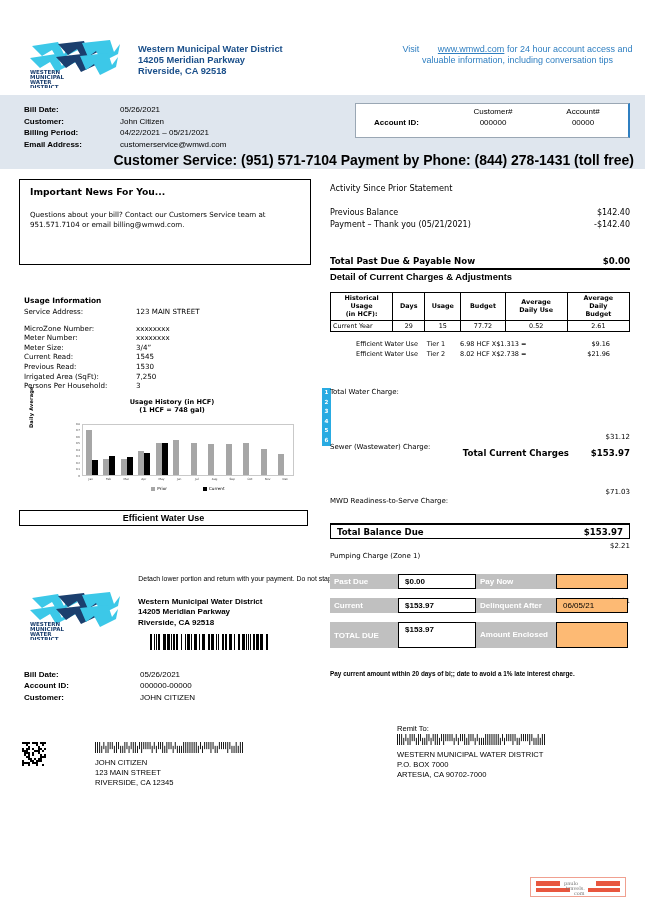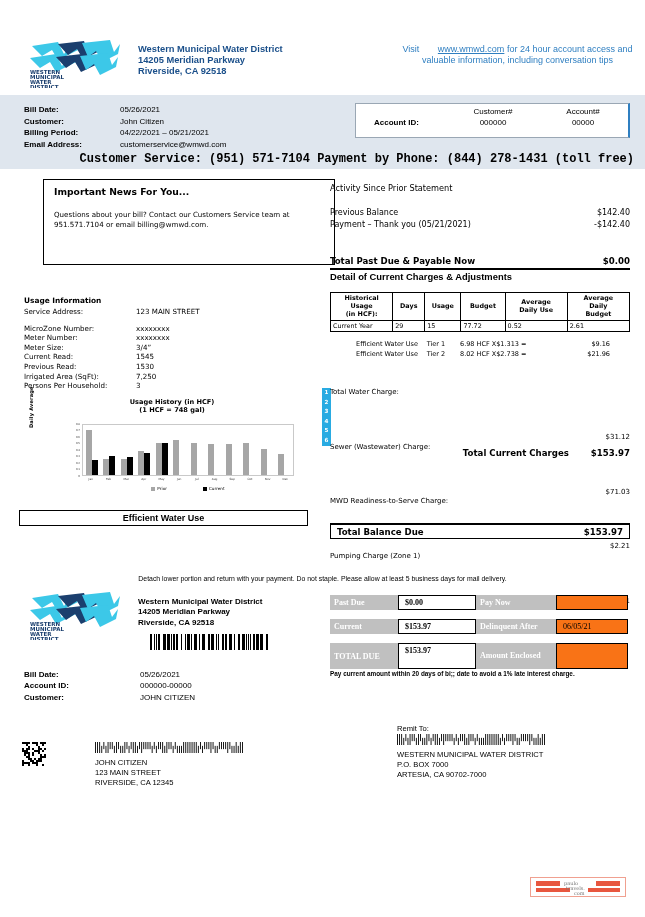--- a/index.html
+++ b/index.html
@@ -47,27 +47,27 @@
     font-family:"Liberation Sans",sans-serif; font-size:8px;
   }
   .acctbox .hrow { position:absolute; left:0; top:3px; width:100%; display:flex; }
   .acctbox .vrow { position:absolute; left:0; top:14px; width:100%; display:flex; }
   .acctbox .c1 { width:92px; }
   .acctbox .c2 { width:90px; text-align:center; }
   .acctbox .c3 { width:90px; text-align:center; }
   .acctbox .idlabel { font-weight:bold; padding-left:18px; }
   .csline {
     position:absolute; left:0; top:152px; width:634px; text-align:right;
-    font-family:Liberation Mono, monospace; font-size:12px; font-weight:bold;
+    font-family:Liberation Sans, sans-serif; font-size:14px; font-weight:bold;
   }
 
   
   .newsbox {
     position:absolute; left:19px; top:179px; width:292px; height:86px;
-    border:1px solid #000; background:#fff;margin-left:24px;
+    border:1px solid #000; background:#fff;
   }
   .newsbox .title {
     position:absolute; left:10px; top:6px;
     font-family:"DejaVu Sans", sans-serif; font-size:9.2px; font-weight:bold;
   }
   .newsbox .body {
     position:absolute; left:10px; top:30px; width:272px;
     font-family:"DejaVu Sans", sans-serif; font-size:7.1px; line-height:9.6px;
   }
 
@@ -93,21 +93,21 @@
   .usage .l { width:112px; }
   .usage .gap { height:7px; }
 
   
   .histtbl {
     position:absolute; left:330px; top:292px; width:300px;
     border-collapse:collapse; font-family:"DejaVu Sans",sans-serif; font-size:6.4px;border-radius:22px;
   }
   .histtbl th, .histtbl td { border:1px solid #000; padding:1px 2px; }
   .histtbl th { font-weight:bold; text-align:center; line-height:8.2px; }
-  .histtbl td { line-height:8.6px; }
+  .histtbl td { text-align:center; line-height:8.6px; }
   .histtbl td.lbl { text-align:left; padding-left:2px; }
 
   .ewu { position:absolute; left:330px; top:340px; width:300px; font-family:"DejaVu Sans",sans-serif; font-size:6.5px; }
   .ewu .r { display:flex; line-height:9.8px; }
   .ewu .c1 { width:88px; text-align:right; }
   .ewu .c2 { width:36px; text-align:center; }
   .ewu .c3 { width:96px; text-align:left; padding-left:6px; }
   .ewu .c4 { width:60px; text-align:right; }
 
   .charges { position:absolute; left:330px; top:388px; width:300px; font-family:"DejaVu Sans",sans-serif; font-size:7px; }
@@ -174,26 +174,26 @@
   .stub-addr {
     position:absolute; left:138px; top:597px;
     font-family:"Liberation Sans",sans-serif; font-size:8px; font-weight:bold;
     line-height:10.4px; white-space:pre-line;
   }
   .barcode1 { position:absolute; left:150px; top:634px; width:118px; height:16px; }
   .stubinfo { position:absolute; left:24px; top:669px; font-family:"Liberation Sans",sans-serif; font-size:8px; }
   .stubinfo .r { display:flex; line-height:11.4px; }
   .stubinfo .l { width:116px; font-weight:bold; }
 
-  .paytbl { position:absolute; left:330px; top:595px; width:300px; font-family:Liberation Serif, serif; font-size:8px; }
+  .paytbl { position:absolute; left:330px; top:574px; width:300px; font-family:Liberation Sans, sans-serif; font-size:8px; }
   .prow { display:flex; height:15px; margin-bottom:9px; }
   .prow .gl { width:68px; background:#c0c0c0; color:#fff; font-weight:bold; display:flex; align-items:center; padding-left:4px; }
   .prow .wv { width:78px; background:#fff; border:1px solid #000; display:flex; align-items:center; padding-left:6px; font-weight:bold; }
   .prow .gl2 { width:80px; background:#c0c0c0; color:#fff; font-weight:bold; display:flex; align-items:center; padding-left:4px; }
-  .prow .wv2 { width:72px; background:#f97316; border:1px solid #000; display:flex; align-items:center; padding-left:6px; }
+  .prow .wv2 { width:72px; background:#fdba74; border:1px solid #000; display:flex; align-items:center; padding-left:6px; }
   .prow.big { height:26px; }
   .prow.big .gl { height:26px; }
   .prow.big .wv { height:26px; align-items:flex-start; padding-top:2px; }
   .prow.big .gl2 { height:26px; line-height:10px; flex-direction:column; justify-content:center; align-items:flex-start; }
   .prow.big .wv2 { height:26px; }
   .paynote {
     position:absolute; left:330px; top:670px; width:300px;
     font-family:"Liberation Sans",sans-serif; font-size:6.4px; font-weight:bold; line-height:8.4px;
   }
 

